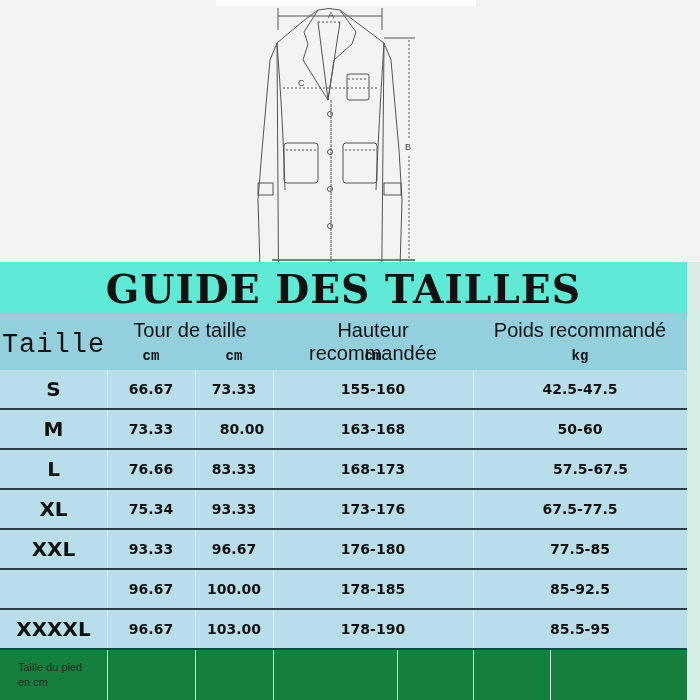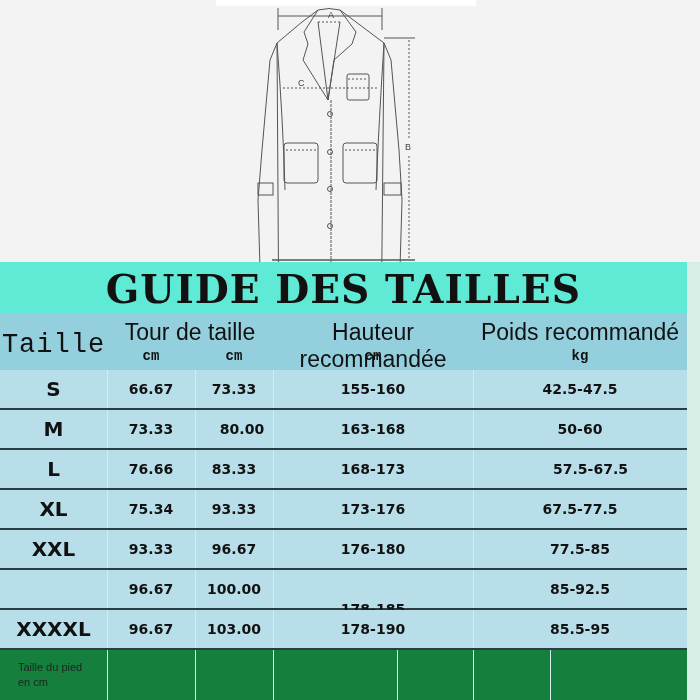--- a/index.html
+++ b/index.html
@@ -9,21 +9,21 @@
   .illustration { position: absolute; left: 0; top: 0; width: 700px; height: 262px; background: #f3f3f3; }
   .illustration .topbar { position: absolute; left: 216px; top: 0; width: 260px; height: 6px; background: #ffffff; }
   .illustration svg { position: absolute; left: 0; top: 0; }
 
   .sheet { position: absolute; left: 0; top: 262px; width: 700px; height: 438px; background: #cfe7e6; }
   .title-band { position: absolute; left: 0; top: 0; width: 687px; height: 52px; background: #5eead4; display: flex; align-items: center; justify-content: center; }
   .title-band .title { font-family: "DejaVu Serif", serif; font-weight: 900; font-size: 40px; letter-spacing: 1px; color: #111; transform: scaleX(0.98); }
 
   .header-band { position: absolute; left: 0; top: 52px; width: 687px; height: 56px; background: #94cfde; }
   .hcell { position: absolute; text-align: center; color: #111; }
-  .hlabel { font-family: "Liberation Sans", sans-serif; font-size: 23px; top: 5px; }
+  .hlabel { font-family: "Liberation Sans", sans-serif; font-size: 20px; top: 5px; }
   .hunit { font-family: "Liberation Mono", monospace; font-weight: bold; font-size: 14px; top: 34px; }
   .taille-h { position: absolute; left: 0; width: 107px; top: 16px; text-align: center; font-family: "Liberation Mono", monospace; font-size: 27px; letter-spacing: 1px; color: #111; }
 
   .rows { position: absolute; left: 0; top: 108px; width: 687px; }
   .row { position: absolute; left: 0; width: 687px; height: 40px; background: #b8dfe9; border-bottom: 2px solid #2b3c45; }
   .cell { position: absolute; top: 0; height: 38px; display: flex; align-items: center; justify-content: center; font-family: "DejaVu Sans", sans-serif; font-weight: bold; color: #111; }
   .cell.size { font-size: 20px; }
   .cell.val { font-size: 14px; }
   .vline { position: absolute; top: 0; width: 1px; height: 38px; background: #d6ecea; }
 
@@ -165,21 +165,21 @@
       <div class="vline" style="left:473px;"></div>
       <div class="cell val" style="left:473px;width:214px;">77.5-85</div>
     </div>
     <div class="row" style="top:200px;">
       <div class="cell size" style="left:0;width:107px;margin-top:32px;">XXXL</div>
       <div class="vline" style="left:107px;"></div>
       <div class="cell val" style="left:107px;width:88px;">96.67</div>
       <div class="vline" style="left:195px;"></div>
       <div class="cell val" style="left:195px;width:78px;">100.00</div>
       <div class="vline" style="left:273px;"></div>
-      <div class="cell val" style="left:273px;width:200px;margin-top:20px;">178-185</div>
+      <div class="cell val" style="left:273px;width:200px;">178-185</div>
       <div class="vline" style="left:473px;"></div>
       <div class="cell val" style="left:473px;width:214px;">85-92.5</div>
     </div>
     <div class="row" style="top:240px;">
       <div class="cell size" style="left:0;width:107px;">XXXXL</div>
       <div class="vline" style="left:107px;"></div>
       <div class="cell val" style="left:107px;width:88px;">96.67</div>
       <div class="vline" style="left:195px;"></div>
       <div class="cell val" style="left:195px;width:78px;">103.00</div>
       <div class="vline" style="left:273px;"></div>

